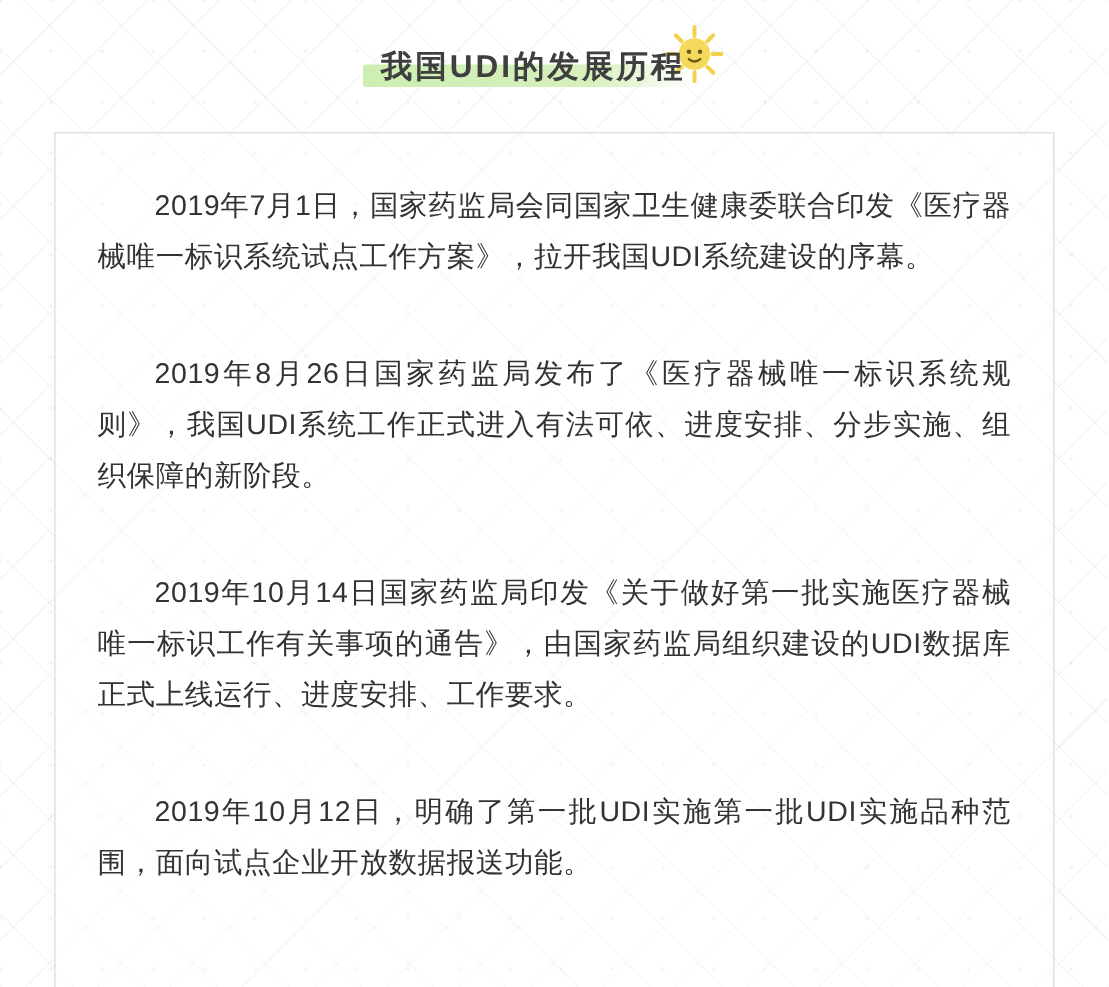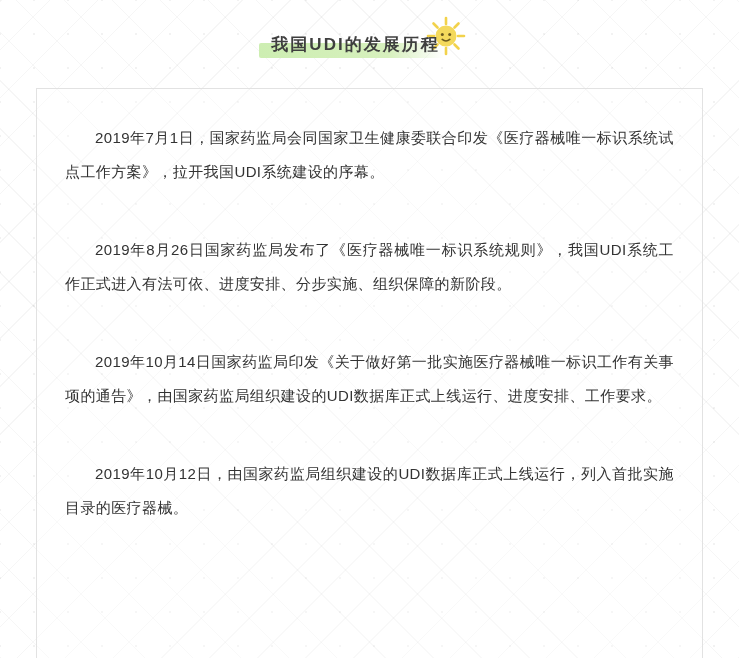--- a/index.html
+++ b/index.html
@@ -56,21 +56,21 @@
     top: 50%;
     height: 15px;
     transform: translateY(-1px);
     background: linear-gradient(90deg, #cdeeb2 0%, #d7f0bd 70%, rgba(215,240,189,0) 100%);
     border-radius: 2px;
     z-index: 0;
   }
   .title-text {
     position: relative;
     z-index: 2;
-    font-size: 17px;
+    font-size: 21px;
     font-weight: bold;
     letter-spacing: 2px;
     color: #3f3f3f;
     white-space: nowrap;
   }
   .sun-icon {
     position: relative;
     z-index: 1;
     margin-left: -16px;
     margin-top: -16px;
@@ -90,21 +90,21 @@
     box-sizing: border-box;
     overflow: hidden;
   }
   .content-inner {
     position: relative;
     z-index: 3;
     padding: 32px 28px 0 28px;
   }
   .para {
     margin: 0 0 44px 0;
-    font-size: 15px;
+    font-size: 19px;
     line-height: 34px;
     color: #333333;
     text-indent: 2em;
     text-align: justify;
     letter-spacing: 0.4px;
   }
   .para:last-child {
     margin-bottom: 0;
   }
 
@@ -151,17 +151,17 @@
         <path d="M18.2 25.4 q3.8 3.2 7.6 0" stroke="#6b5a1e" stroke-width="1.6" fill="none" stroke-linecap="round"></path>
       </svg>
     </div>
   </div>
 
   <div class="content-card">
     <div class="content-inner">
       <p class="para">2019年7月1日，国家药监局会同国家卫生健康委联合印发《医疗器械唯一标识系统试点工作方案》，拉开我国UDI系统建设的序幕。</p>
       <p class="para">2019年8月26日国家药监局发布了《医疗器械唯一标识系统规则》，我国UDI系统工作正式进入有法可依、进度安排、分步实施、组织保障的新阶段。</p>
       <p class="para">2019年10月14日国家药监局印发《关于做好第一批实施医疗器械唯一标识工作有关事项的通告》，由国家药监局组织建设的UDI数据库正式上线运行、进度安排、工作要求。</p>
-      <p class="para">2019年10月12日，由国家药监局组织建设的UDI数据库正式上线运行，列入首批实施目录的医疗器械。</p>
+      <p class="para">2019年10月12日，明确了第一批UDI实施第一批UDI实施品种范围，面向试点企业开放数据报送功能。</p>
     </div>
   </div>
 
 </div>
 
 </body></html>

